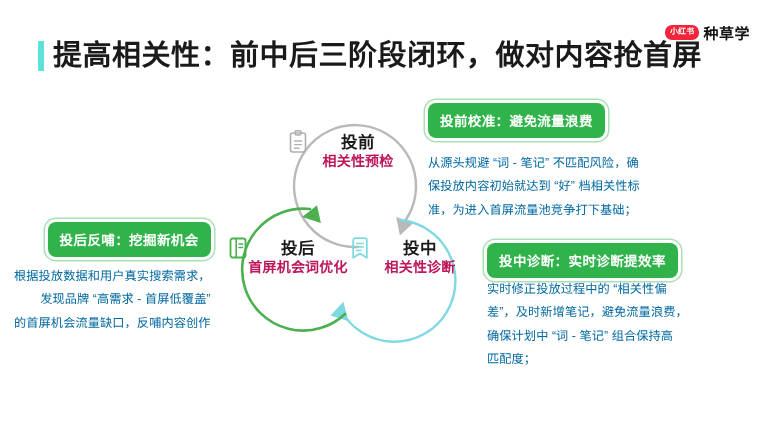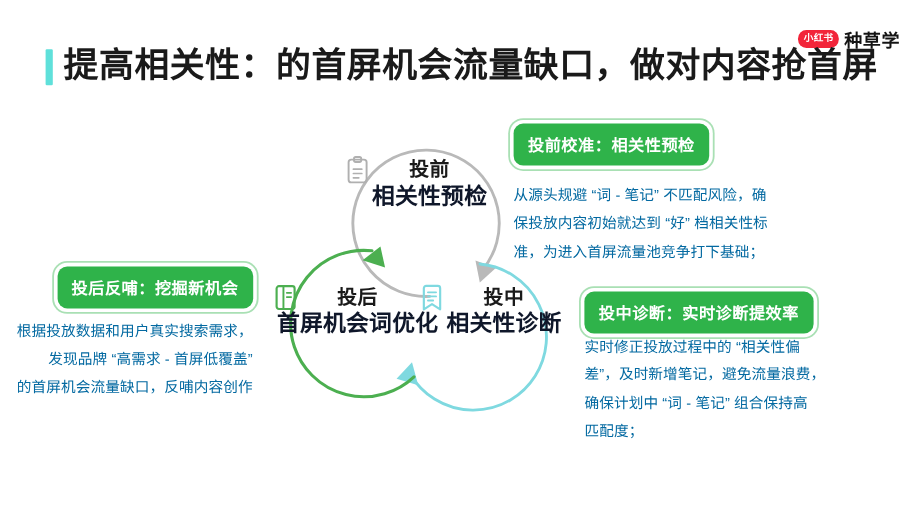--- a/index.html
+++ b/index.html
@@ -124,47 +124,47 @@
   .node .t1 {
     display: block;
     font-size: 16.5px;
     font-weight: 700;
     color: #1a1a1a;
     line-height: 1.1;
     letter-spacing: 0.5px;
   }
   .node .t2 {
     display: block;
-    font-size: 19px;
-    font-weight: 700;
-    color: #0f172a;
+    font-size: 14px;
+    font-weight: 700;
+    color: #be185d;
     line-height: 1.25;
     letter-spacing: 0.2px;
     margin-top: 2px;
   }
 
   #node-pre  { left: 56px;  top: 18px; }
   #node-post { left: -4px;  top: 124px; }
   #node-mid  { left: 118px; top: 124px; }
 </style>
 </head>
 <body>
 
 <div class="brand">
   <span class="brand-badge">小红书</span>
   <span class="brand-name">种草学</span>
 </div>
 
 <div class="title-row">
   <span class="title-bar"></span>
-  <span class="title-text">提高相关性：的首屏机会流量缺口，做对内容抢首屏</span>
+  <span class="title-text">提高相关性：前中后三阶段闭环，做对内容抢首屏</span>
 </div>
 
 <div class="panel" id="panel-pre">
-  <div class="pill">投前校准：相关性预检</div>
+  <div class="pill">投前校准：避免流量浪费</div>
   <div class="body-text">
     <span class="ln">从源头规避 “词 - 笔记” 不匹配风险，确</span>
     <span class="ln">保投放内容初始就达到 “好” 档相关性标</span>
     <span class="ln">准，为进入首屏流量池竞争打下基础；</span>
   </div>
 </div>
 
 <div class="panel" id="panel-post">
   <div class="pill">投后反哺：挖掘新机会</div>
   <div class="body-text">

